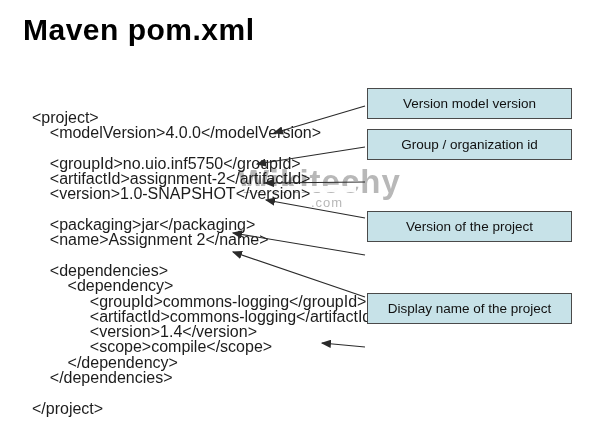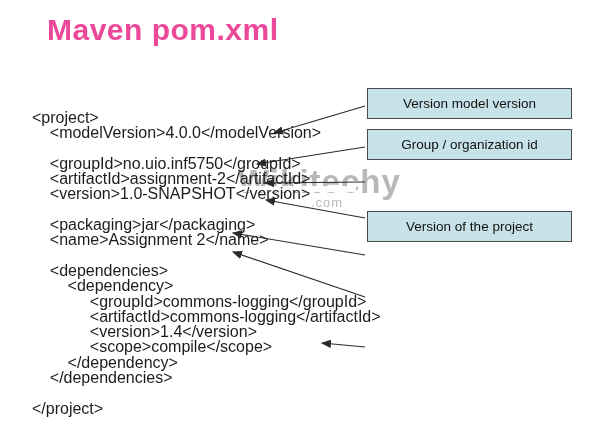--- a/index.html
+++ b/index.html
@@ -1,22 +1,22 @@
 <!DOCTYPE html>
 <html><head>
 <meta charset="utf-8">
 <style>
   html,body{margin:0;padding:0;background:#ffffff;}
   #slide{
     position:relative;width:616px;height:428px;background:#ffffff;
     font-family:"Liberation Sans",sans-serif;overflow:hidden;
   }
   #title{
-    position:absolute;left:47px;top:13px;margin:0;
-    font-size:30px;font-weight:bold;letter-spacing:0.5px;color:#ec4899;
+    position:absolute;left:23px;top:13px;margin:0;
+    font-size:30px;font-weight:bold;letter-spacing:0.5px;color:#000000;
   }
   #xml-code{
     position:absolute;left:32px;top:110px;margin:0;
     font-family:"Liberation Sans",sans-serif;
     font-size:16px;line-height:15.3px;color:#1c1c1c;
     white-space:pre;
   }
   .callout{
     position:absolute;left:367px;width:203px;height:29px;
     background:#c7e2e8;border:1px solid #4a4a4a;
@@ -95,14 +95,17 @@
 
   <div class="callout" style="top:88px">
     <span>Version model version</span>
   </div>
   <div class="callout" style="top:129px">
     <span>Group / organization id</span>
   </div>
   <div class="callout" style="top:211px">
     <span>Version of the project</span>
   </div>
+  <div class="callout" style="top:293px">
+    <span>Display name of the project</span>
+  </div>
 
 </div>
 
 </body></html>

